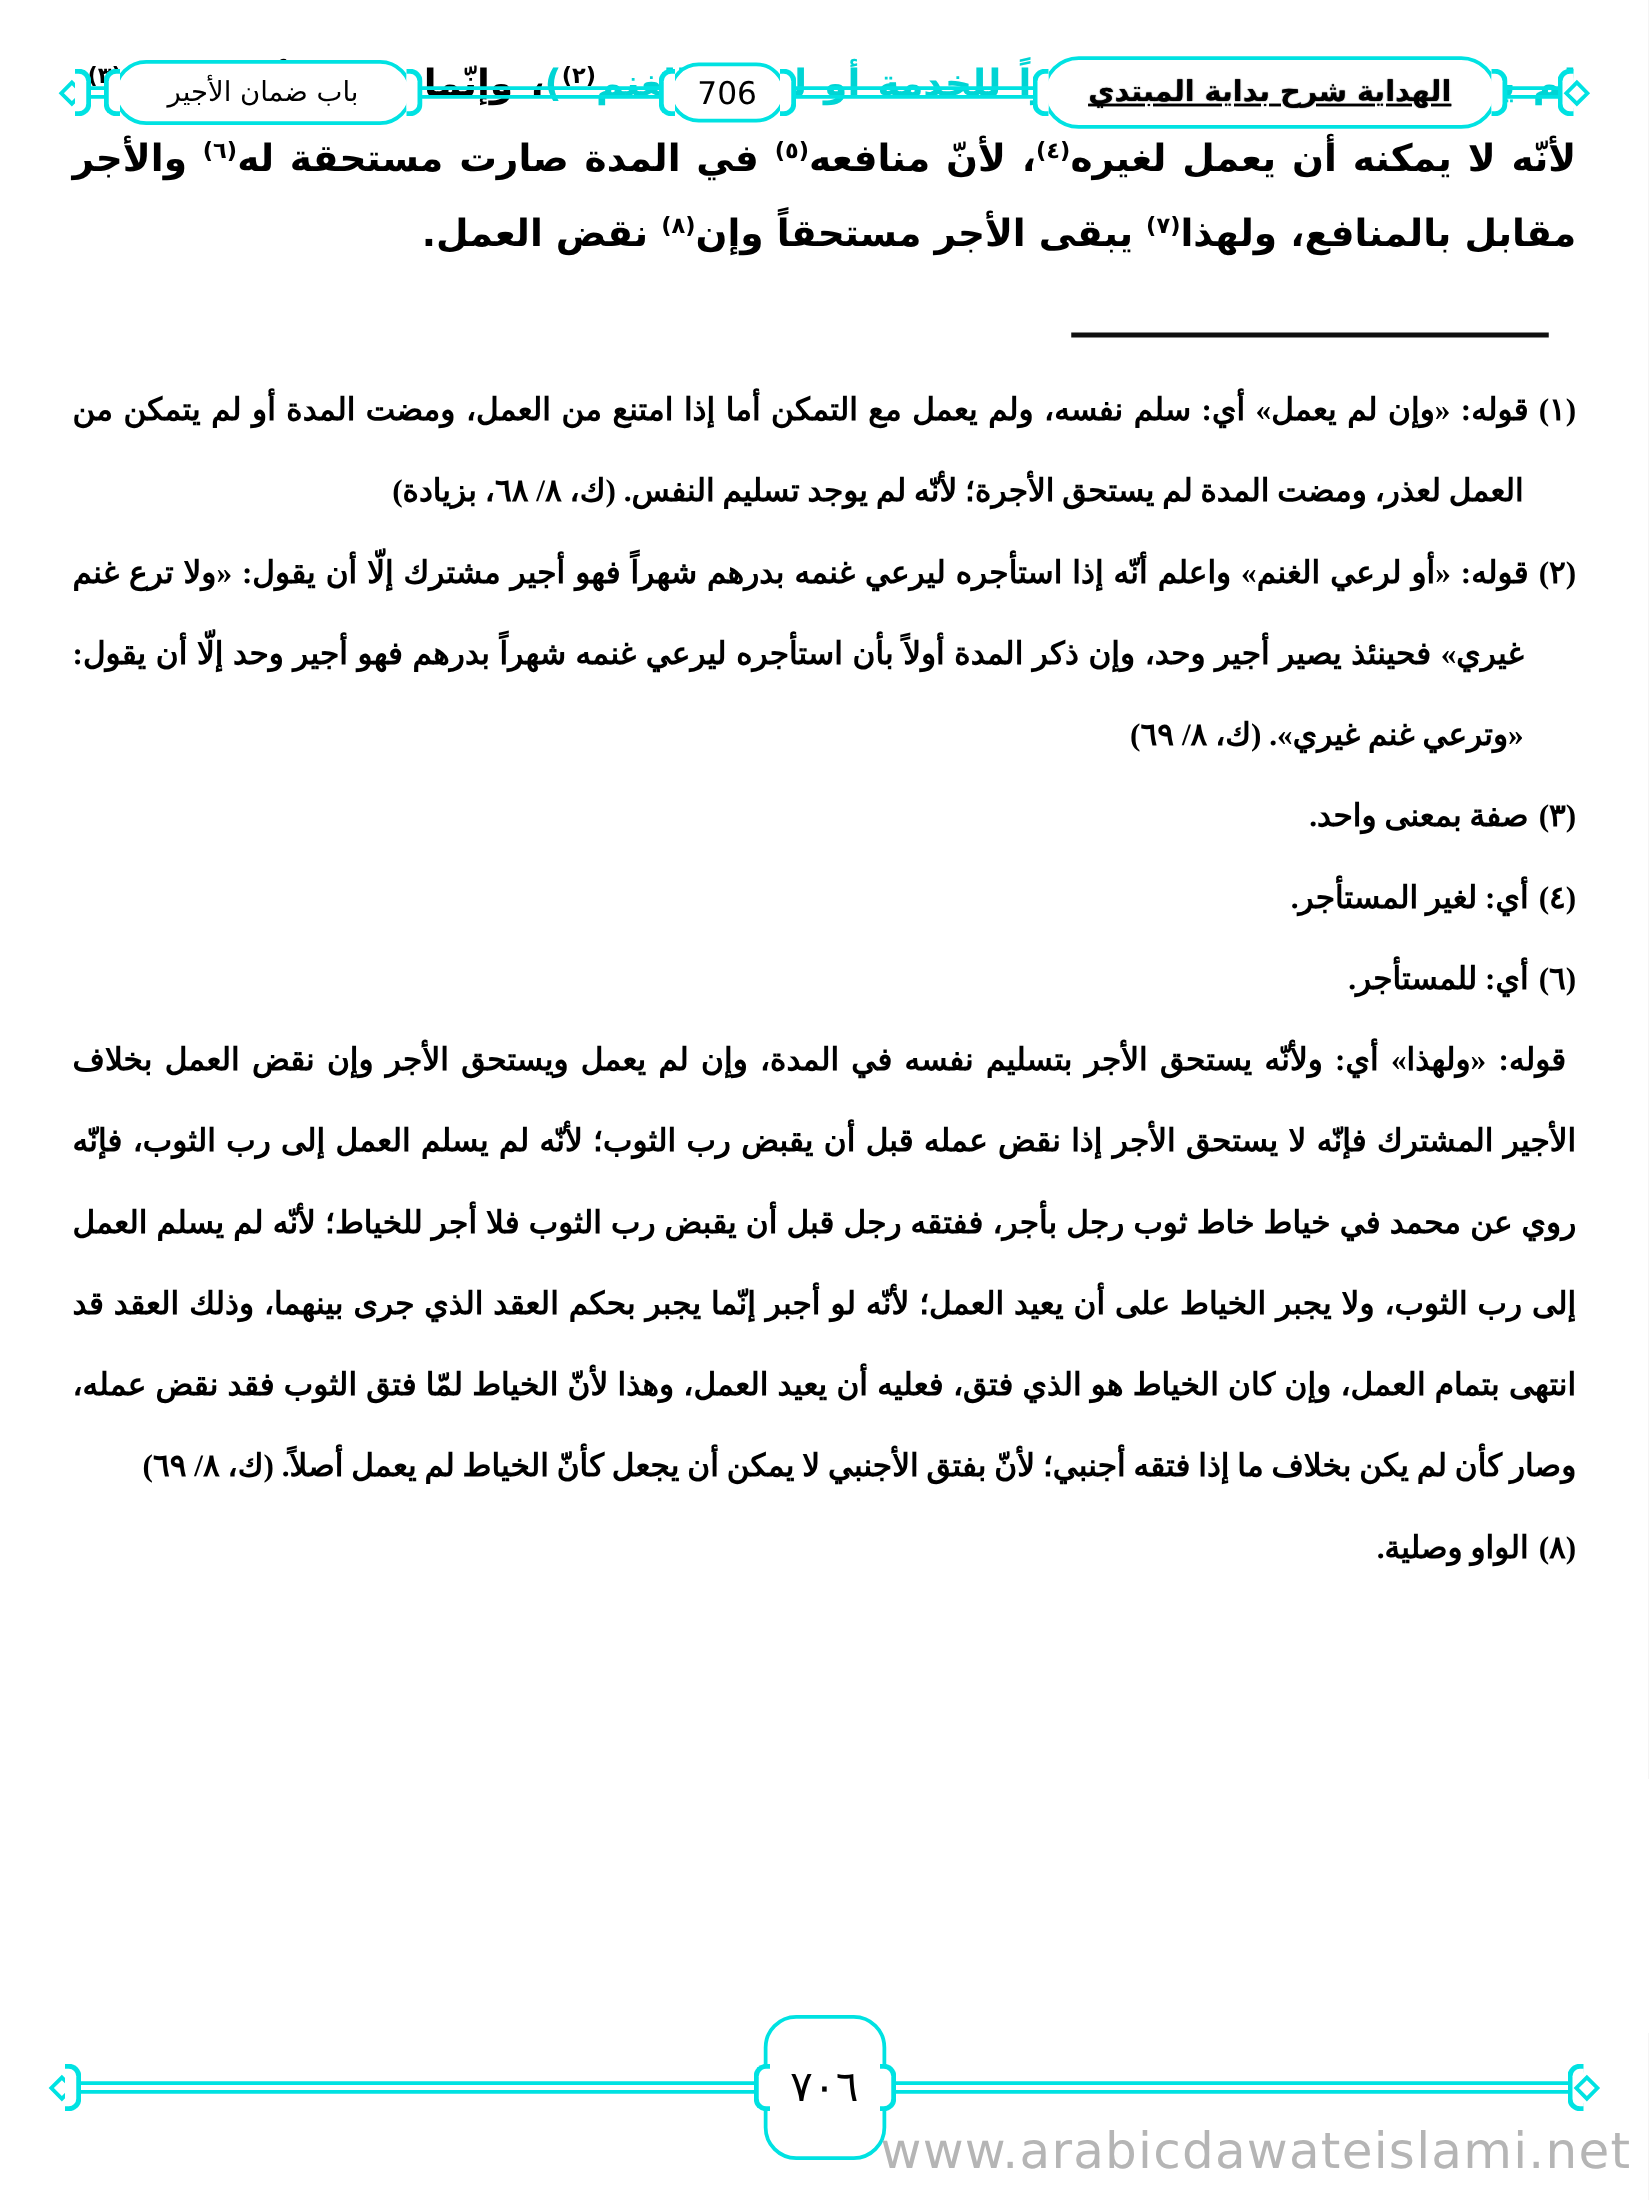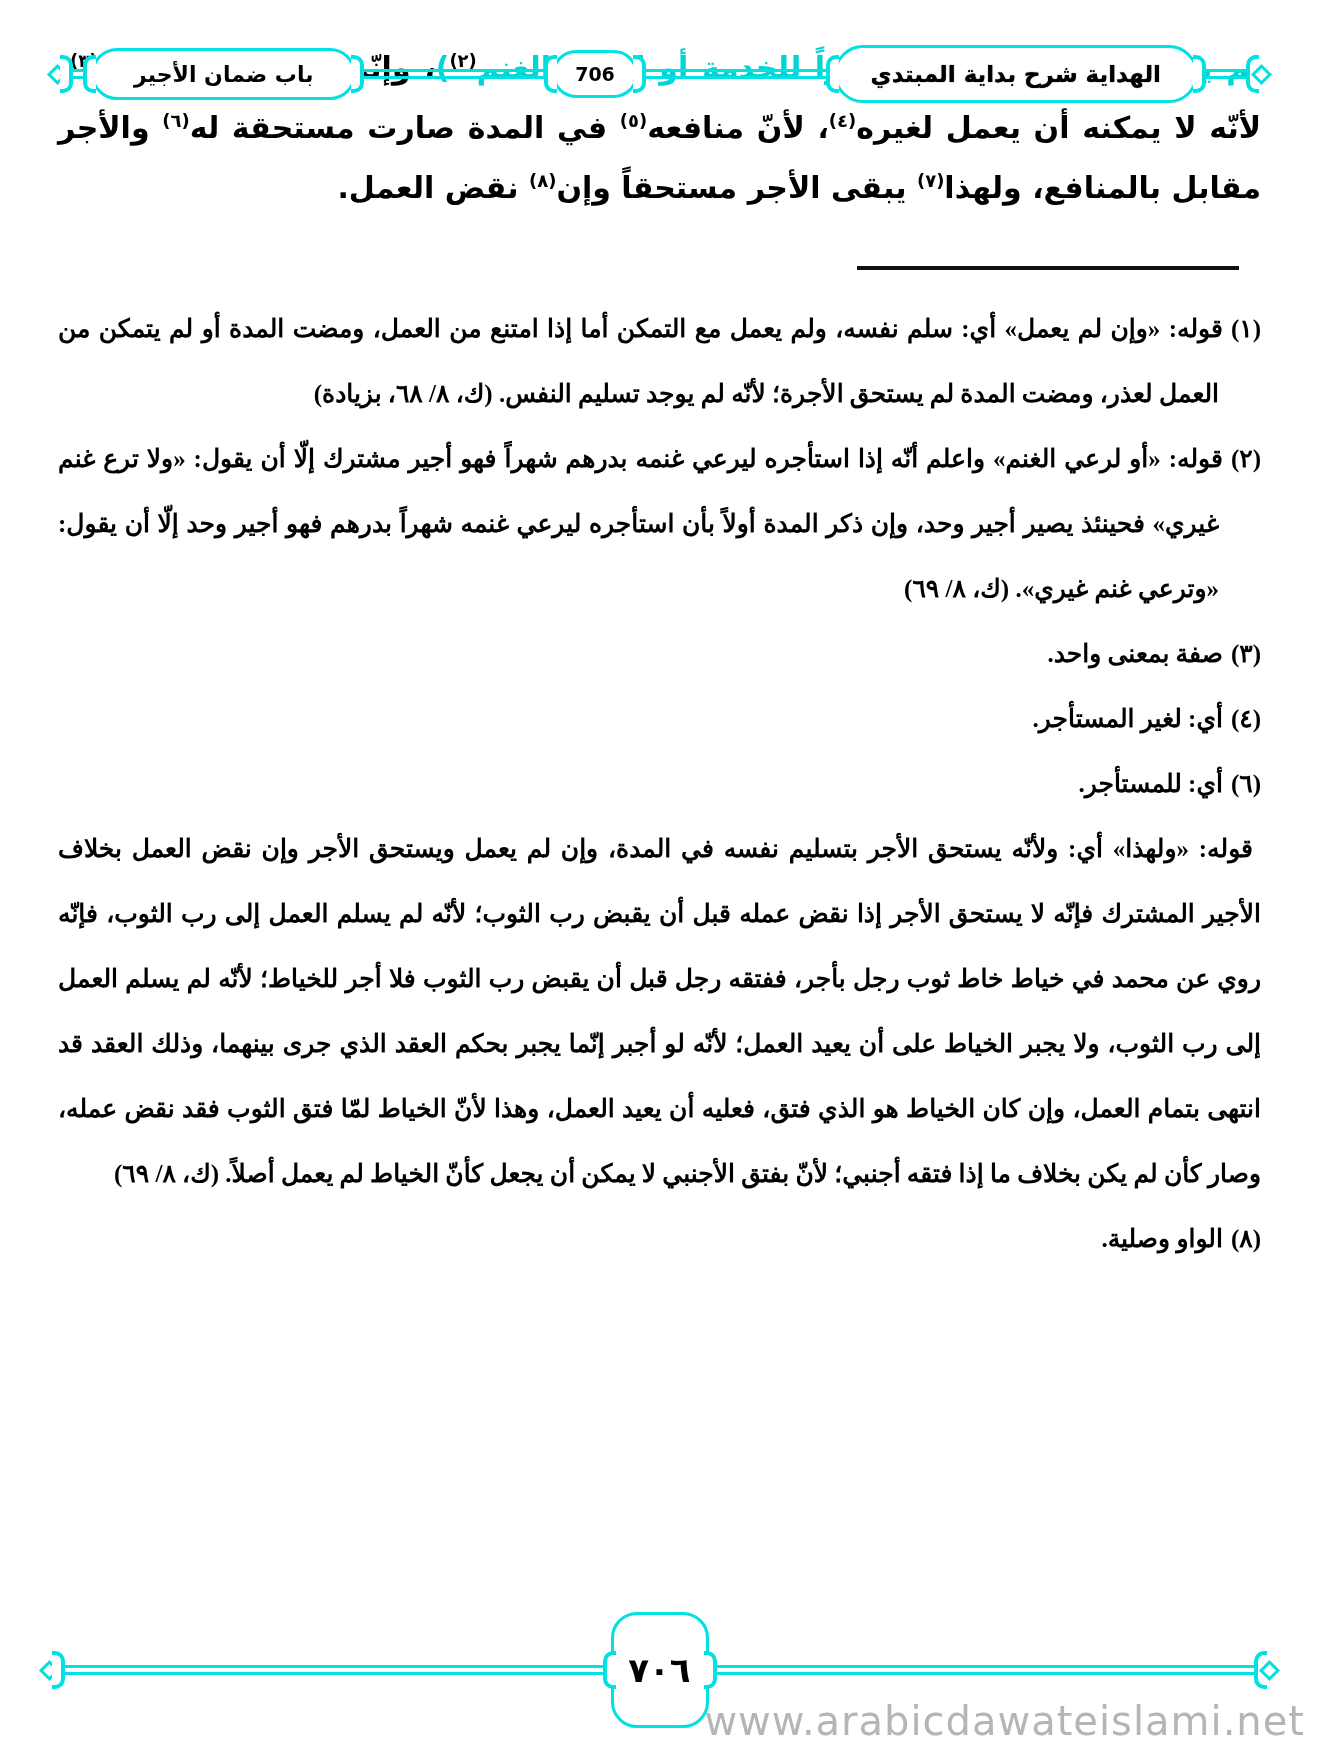--- a/index.html
+++ b/index.html
@@ -42,26 +42,26 @@
   .finial{
     flex:none;width:15px;height:15px;
     border:3px solid var(--accent);
     transform:rotate(45deg);
     background:#fff;
   }
 
   .capsule{
     flex:none;background:#fff;border:3px solid var(--accent);
     display:flex;align-items:center;justify-content:center;
-    font-weight:700;white-space:nowrap;
+    font-weight:400;white-space:nowrap;
   }
   .chapter-capsule{height:52px;padding:0 40px;border-radius:28px;font-size:22px;direction:rtl;}
-  .pageno-capsule{height:48px;padding:0 20px;border-radius:26px;font-size:19px;}
+  .pageno-capsule{height:48px;padding:0 20px;border-radius:26px;font-size:25px;}
   .title-capsule{height:58px;padding:0 34px;border-radius:30px;font-size:23px;direction:rtl;
-    font-weight:900;text-shadow:0 0 1px #000;}
+    font-weight:900;text-shadow:0 0 1px #000;text-decoration:underline;}
   .pagenum-ar-capsule{width:98px;height:116px;border-radius:26px;font-size:34px;}
 
   
   .matn{
     margin:38px 58px 0;
     direction:rtl;text-align:justify;
     font-size:30px;font-weight:700;line-height:2.0;
   }
   .matn p{margin:0;}
   .hl{color:var(--hl);}

